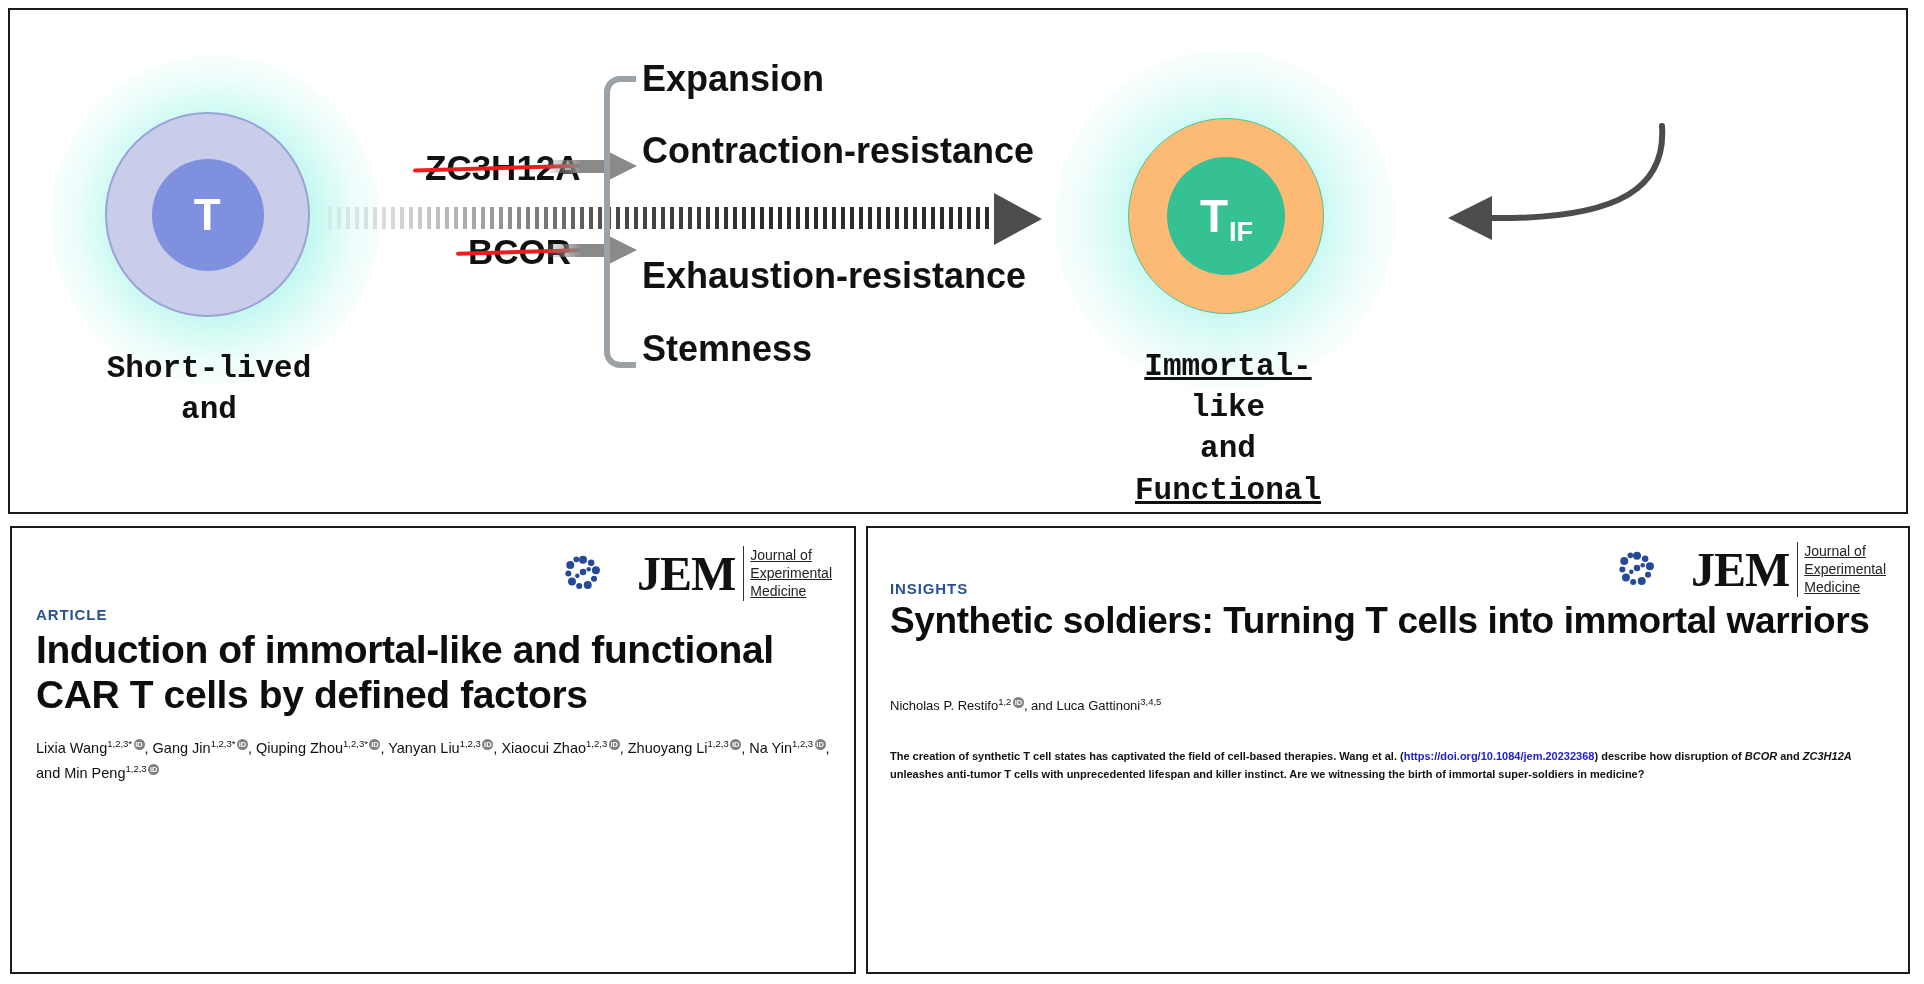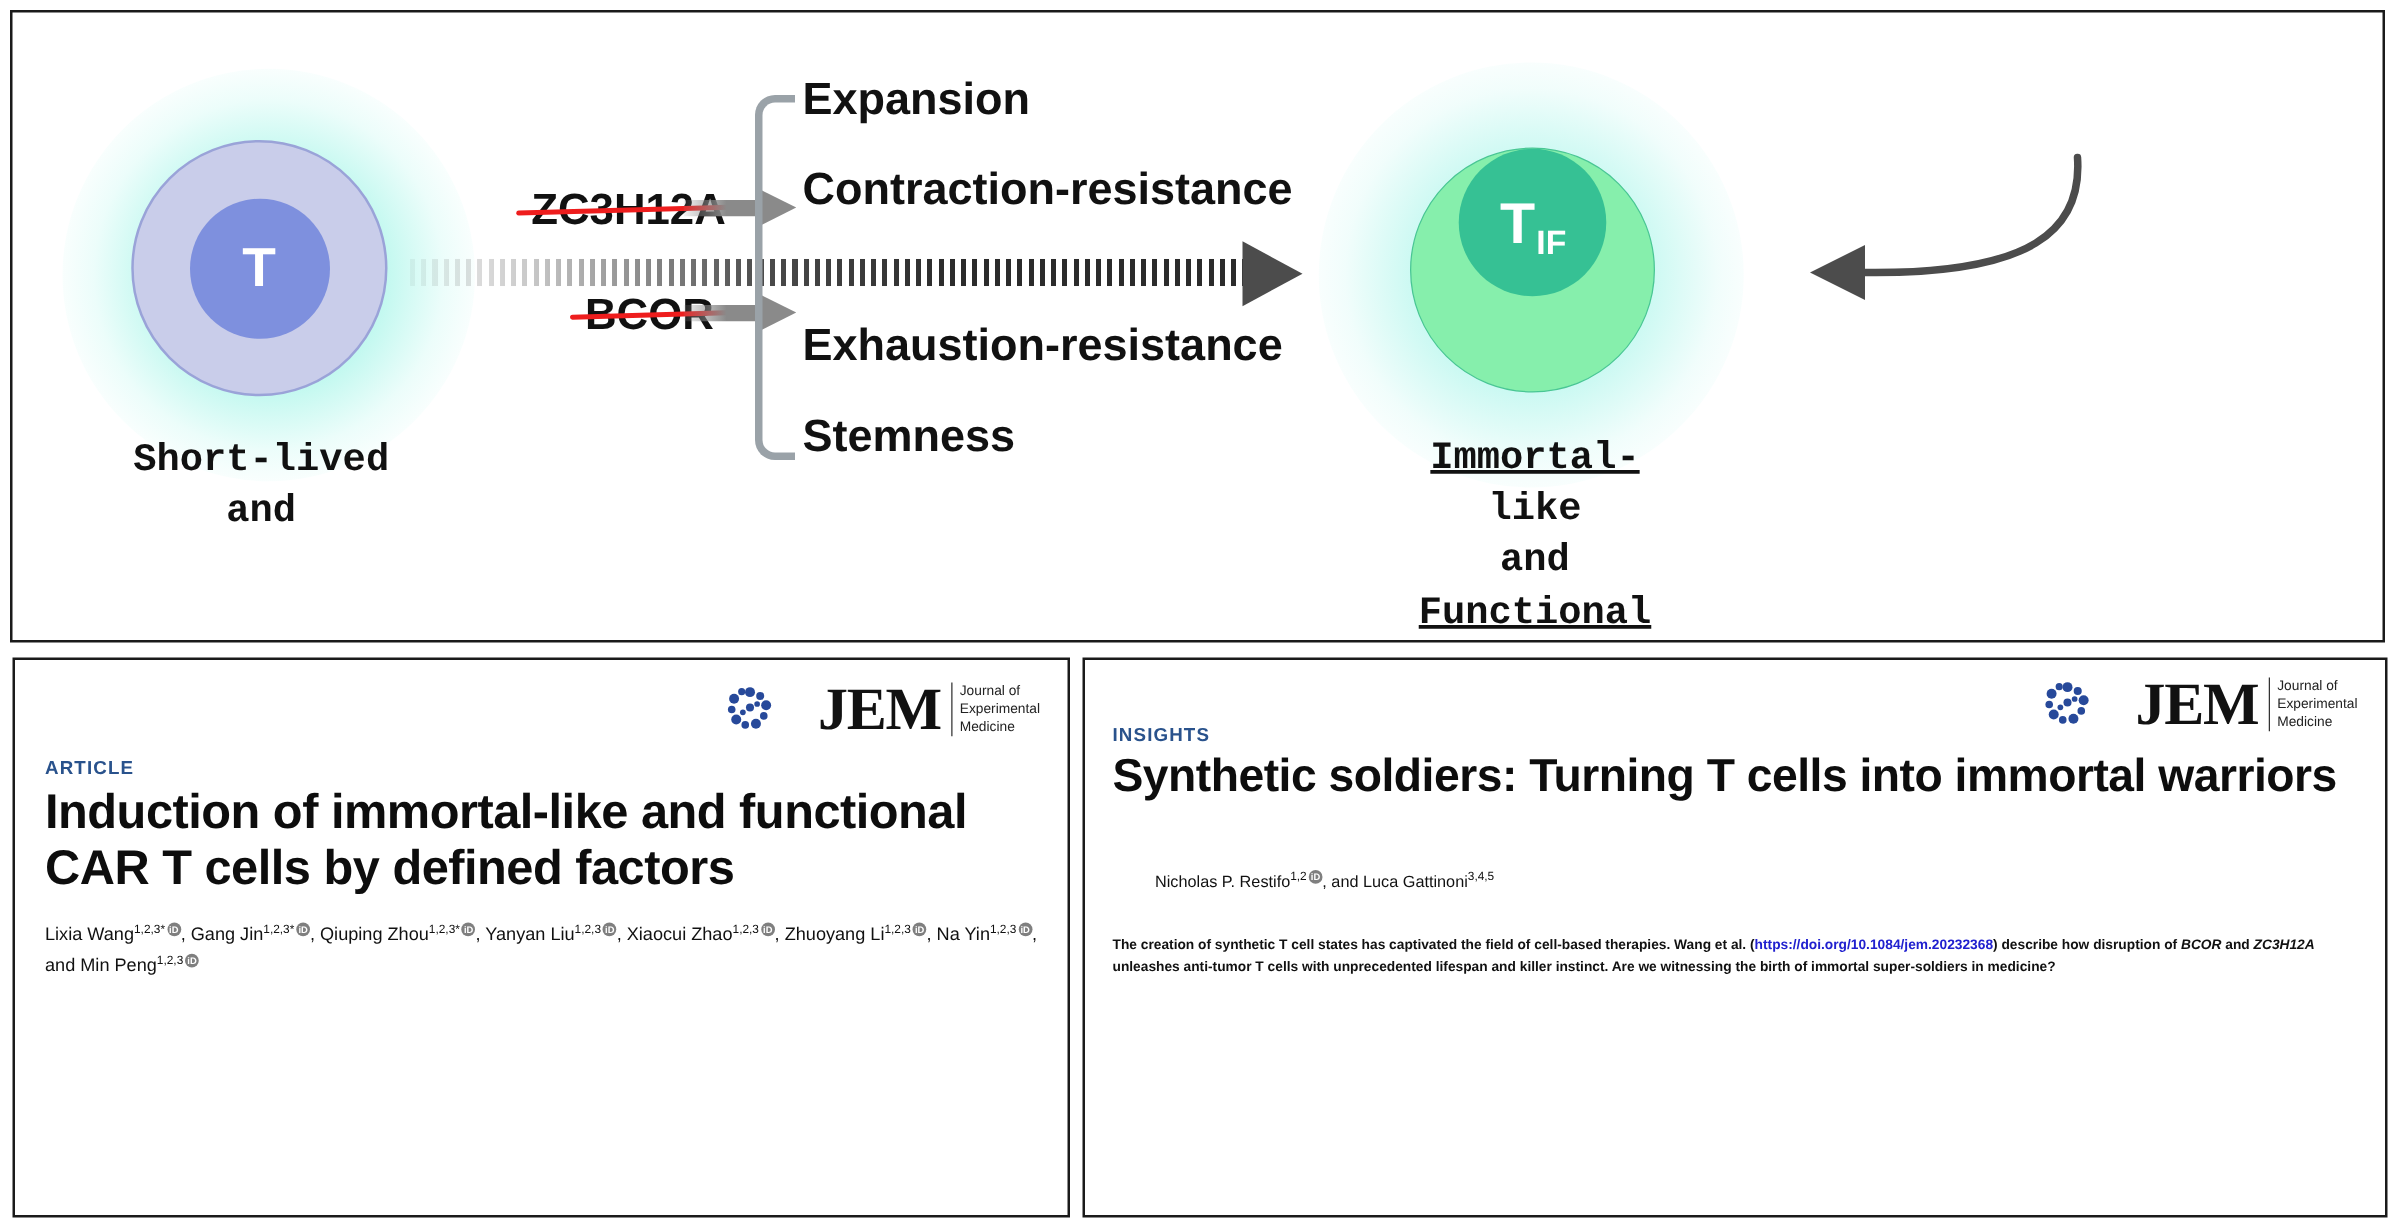--- a/index.html
+++ b/index.html
@@ -21,22 +21,22 @@
   
   .cell-left{position:absolute;left:95px;top:102px;width:205px;height:205px;border-radius:50%;
      background:#c9cdea;border:2px solid #9aa3d8;box-sizing:border-box;
      display:flex;align-items:center;justify-content:center;}
   .cell-left .nucleus{width:112px;height:112px;border-radius:50%;background:#7e90de;
      display:flex;align-items:center;justify-content:center;}
   .cell-left .lbl{color:#fff;font-size:44px;font-weight:700;line-height:1;letter-spacing:.5px;}
 
   
   .cell-right{position:absolute;left:1118px;top:108px;width:196px;height:196px;border-radius:50%;
-     background:#86efac;border:1px solid #49c694;box-sizing:border-box;
-     display:flex;align-items:flex-start;justify-content:center;}
+     background:#fdba74;border:1px solid #49c694;box-sizing:border-box;
+     display:flex;align-items:center;justify-content:center;}
   .cell-right .nucleus{width:118px;height:118px;border-radius:50%;background:#36c194;
      display:flex;align-items:center;justify-content:center;}
   .cell-right .lbl{color:#fff;font-size:46px;font-weight:700;line-height:1;}
   .cell-right .lbl sub{font-size:27px;font-weight:700;vertical-align:baseline;position:relative;top:9px;left:1px;}
 
   
   .cap{position:absolute;text-align:center;font-weight:700;color:#111;font-size:31px;line-height:1.33;font-family:Liberation Mono, monospace;}
   .cap-left{left:40px;top:338px;width:318px;}
   .cap-right{left:1050px;top:336px;width:336px;}
   .cap u{text-decoration:underline;text-underline-offset:2px;}
@@ -86,33 +86,33 @@
   .card{position:absolute;top:526px;border:2px solid #1a1a1a;background:#fff;box-sizing:border-box;}
   .card-left{left:10px;width:846px;height:448px;}
   .card-right{left:866px;width:1044px;height:448px;}
 
   .jem{position:absolute;display:flex;align-items:center;gap:7px;}
   .jem-left{right:22px;top:18px;}
   .jem-right{right:22px;top:14px;}
   .jem .rosette{width:38px;height:38px;flex:0 0 auto;}
   .jem .word{font-family:"Liberation Serif",serif;font-weight:700;font-size:48px;line-height:.82;
      color:#111;letter-spacing:-1px;margin-left:28px;}
-  .jem .sub{font-size:11px;line-height:1.3;color:#222;border-left:1.5px solid #333;padding-left:6px;margin-left:1px;}
+  .jem .sub{font-size:14px;line-height:1.3;color:#222;border-left:1.5px solid #333;padding-left:6px;margin-left:1px;text-decoration:underline;}
 
   .kicker{position:absolute;font-weight:700;letter-spacing:.9px;color:#29528c;font-size:15px;}
   .k-left{left:24px;top:78px;}
   .k-right{left:22px;top:52px;}
 
   .title{position:absolute;font-weight:700;color:#0d0d0d;letter-spacing:-.4px;}
   .t-left{left:24px;top:100px;width:810px;font-size:39px;line-height:1.15;}
   .t-right{left:22px;top:72px;width:990px;font-size:37px;line-height:1.14;}
 
   .authors{position:absolute;color:#111;}
   .a-left{left:24px;top:208px;width:800px;font-size:14.5px;line-height:1.65;}
-  .a-right{left:22px;top:166px;width:980px;font-size:13px;line-height:1.6;margin-left:34px;}
+  .a-right{left:22px;top:166px;width:980px;font-size:13px;line-height:1.6;}
   .authors sup{font-size:9.5px;}
 
   .orcid{display:inline-block;width:11px;height:11px;border-radius:50%;background:#7f7f7f;
      color:#fff;font-size:7.5px;line-height:11px;text-align:center;font-weight:700;
      vertical-align:super;margin-left:1.5px;}
 
   .abstract{position:absolute;left:22px;top:220px;width:998px;color:#111;
      font-size:11px;line-height:1.62;font-weight:700;}
   .abstract a{color:#2020cf;text-decoration:none;font-weight:700;}
   .abstract i{font-style:italic;}

